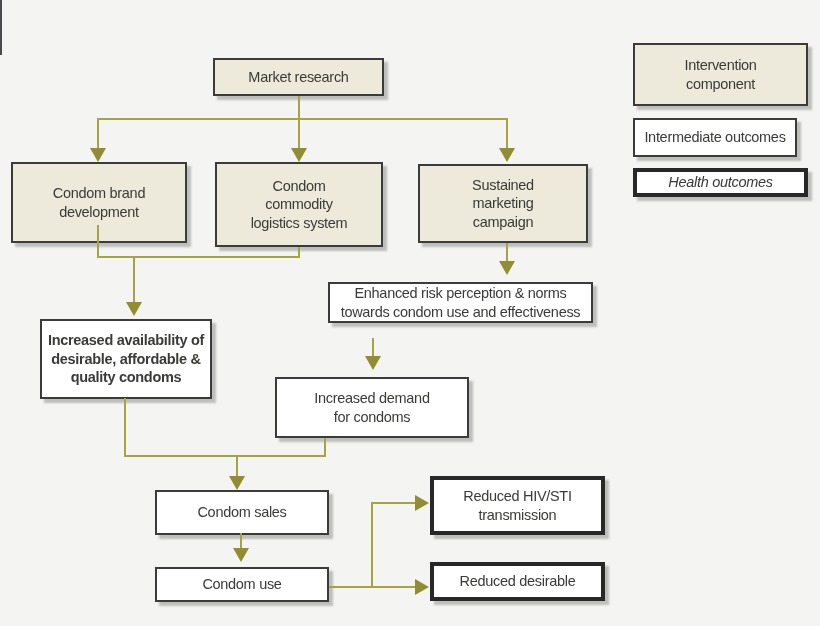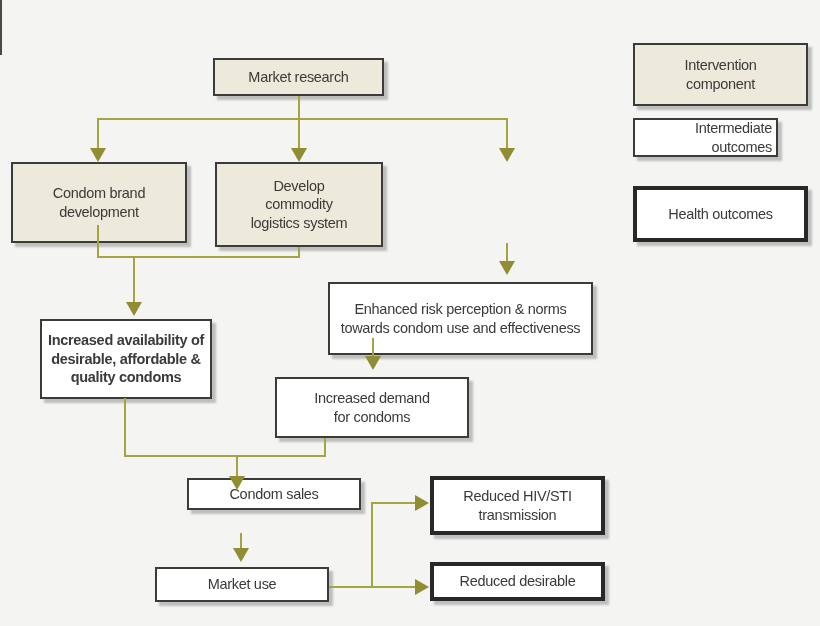--- a/index.html
+++ b/index.html
@@ -48,69 +48,74 @@
   <div class="node fill-intervention" style="left:213px;top:58px;width:171px;height:38px;">
     <span>Market research</span>
   </div>
 
   <div class="node fill-intervention" style="left:11px;top:162px;width:176px;height:81px;">
     <span>Condom brand
 development</span>
   </div>
 
   <div class="node fill-intervention" style="left:215px;top:162px;width:168px;height:85px;">
-    <span>Develop
+    <span>Condom
 commodity
 logistics system</span>
   </div>
 
+  <div class="node fill-intervention" style="left:418px;top:164px;width:170px;height:79px;">
+    <span>Sustained
+marketing
+campaign</span>
+  </div>
 
-  <div class="node fill-outcome" style="left:328px;top:282px;width:265px;height:73px;">
+  <div class="node fill-outcome" style="left:328px;top:282px;width:265px;height:41px;">
     <span>Enhanced risk perception &amp; norms
 towards condom use and effectiveness</span>
   </div>
 
   <div class="node fill-outcome" style="left:40px;top:319px;width:172px;height:80px;font-weight:bold;">
     <span>Increased availability of
 desirable, affordable &amp;
 quality condoms</span>
   </div>
 
   <div class="node fill-outcome" style="left:275px;top:377px;width:194px;height:61px;">
     <span>Increased demand
 for condoms</span>
   </div>
 
-  <div class="node fill-outcome" style="left:155px;top:478px;width:174px;height:32px;margin-left:32px;">
+  <div class="node fill-outcome" style="left:155px;top:490px;width:174px;height:45px;">
     <span>Condom sales</span>
   </div>
 
   <div class="node fill-outcome" style="left:155px;top:567px;width:174px;height:35px;">
-    <span>Market use</span>
+    <span>Condom use</span>
   </div>
 
   <div class="node fill-outcome thick" style="left:430px;top:476px;width:175px;height:59px;">
     <span>Reduced HIV/STI
 transmission</span>
   </div>
 
   <div class="node fill-outcome thick" style="left:430px;top:562px;width:175px;height:39px;">
     <span>Reduced desirable</span>
   </div>
 
   <div class="node fill-intervention" style="left:633px;top:43px;width:175px;height:63px;justify-content:center;">
     <span>Intervention
 component</span>
   </div>
 
-  <div class="node fill-outcome" style="left:633px;top:118px;width:145px;height:39px;text-align:right;">
+  <div class="node fill-outcome" style="left:633px;top:118px;width:164px;height:39px;">
     <span>Intermediate outcomes</span>
   </div>
 
-  <div class="node fill-outcome thick" style="left:633px;top:186px;width:175px;height:56px;">
+  <div class="node fill-outcome thick" style="left:633px;top:168px;width:175px;height:29px;font-style:italic;">
     <span>Health outcomes</span>
   </div>
 
   <div class="vline" style="left:298px;top:96px;height:23px;"></div>
   <div class="hline" style="left:97px;top:118px;width:411px;"></div>
   <div class="vline" style="left:97px;top:118px;height:32px;"></div>
   <div class="arrow-down" style="left:90px;top:148px;"></div>
   <div class="vline" style="left:298px;top:118px;height:32px;"></div>
   <div class="arrow-down" style="left:291px;top:148px;"></div>
   <div class="vline" style="left:506px;top:118px;height:32px;"></div>

